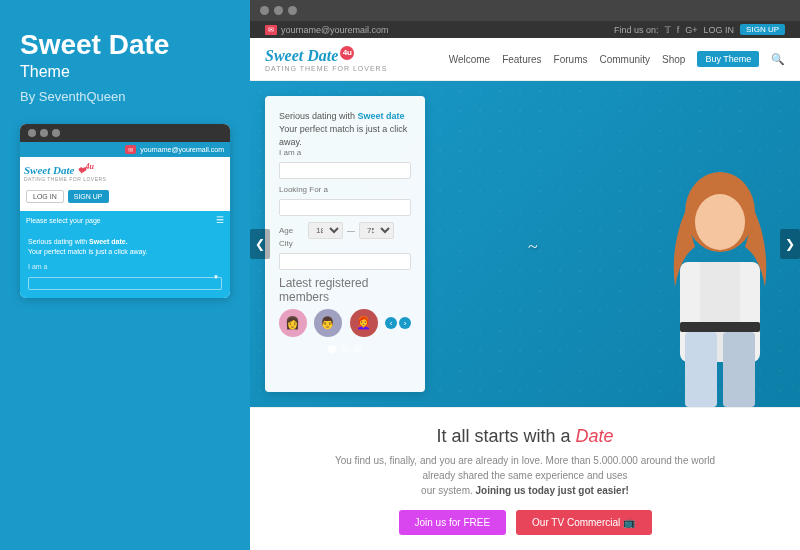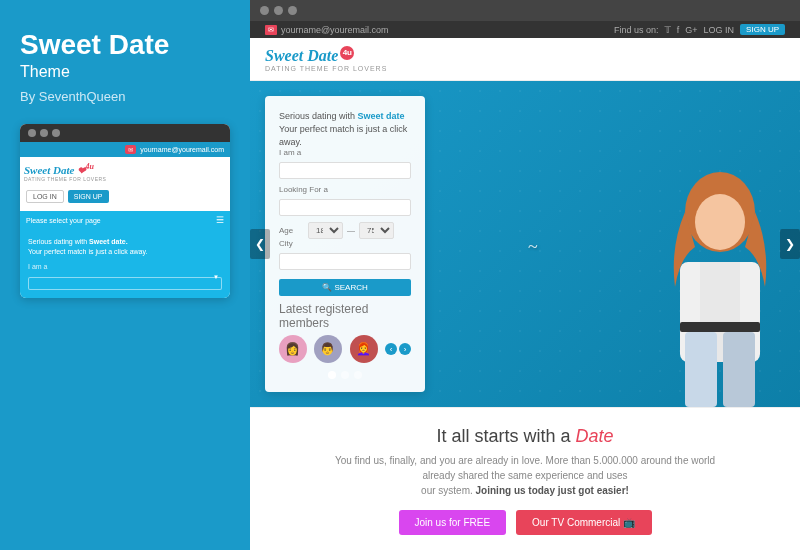--- a/index.html
+++ b/index.html
@@ -713,20 +713,29 @@
         <span class="top-bar-login-btn">LOG IN</span>
         <span class="top-bar-signup-btn">SIGN UP</span>
       </div>
     </div>
 
     <div class="nav-bar">
       <div class="nav-logo">
         <span><em>Sweet Date</em><span class="heart-badge">4u</span></span>
         <span class="nav-logo-sub">DATING THEME FOR LOVERS</span>
       </div>
+      <div class="nav-links">
+        <span>Welcome</span>
+        <span>Features</span>
+        <span>Forums</span>
+        <span>Community</span>
+        <span>Shop</span>
+        <span class="nav-buy-btn">Buy Theme</span>
+        <span class="nav-search-icon">🔍</span>
+      </div>
     </div>
 
     <div class="hero">
       <div class="hero-bg-pattern"></div>
 
       <div class="hero-arrow hero-arrow-left">
         <span>❮</span>
       </div>
 
       <div class="search-box">
@@ -761,21 +770,20 @@
           </select>
         </div>
         <div class="search-field-group">
           <div class="search-field-label">City</div>
           <div style="position:relative;">
             <select class="search-select">
               <option></option>
             </select>
           </div>
         </div>
-        <button class="search-btn">🔍 SEARCH</button>
 
         
         <div class="search-members-label">Latest registered members</div>
         <div class="search-members-row">
           <div class="member-avatar member-avatar-1">👩</div>
           <div class="member-avatar member-avatar-2">👨</div>
           <div class="member-avatar member-avatar-3">👩‍🦰</div>
           <div class="members-nav">
             <div class="members-nav-btn">‹</div>
             <div class="members-nav-btn">›</div>

